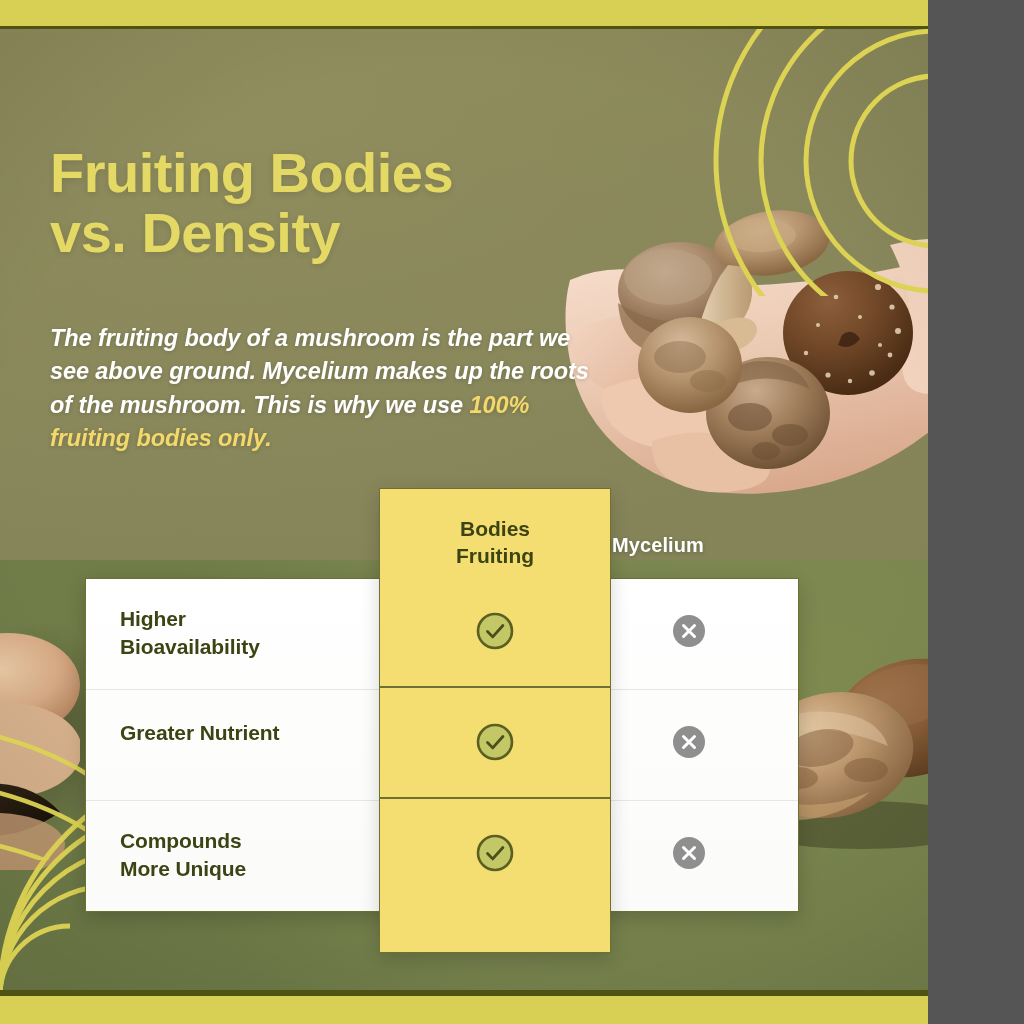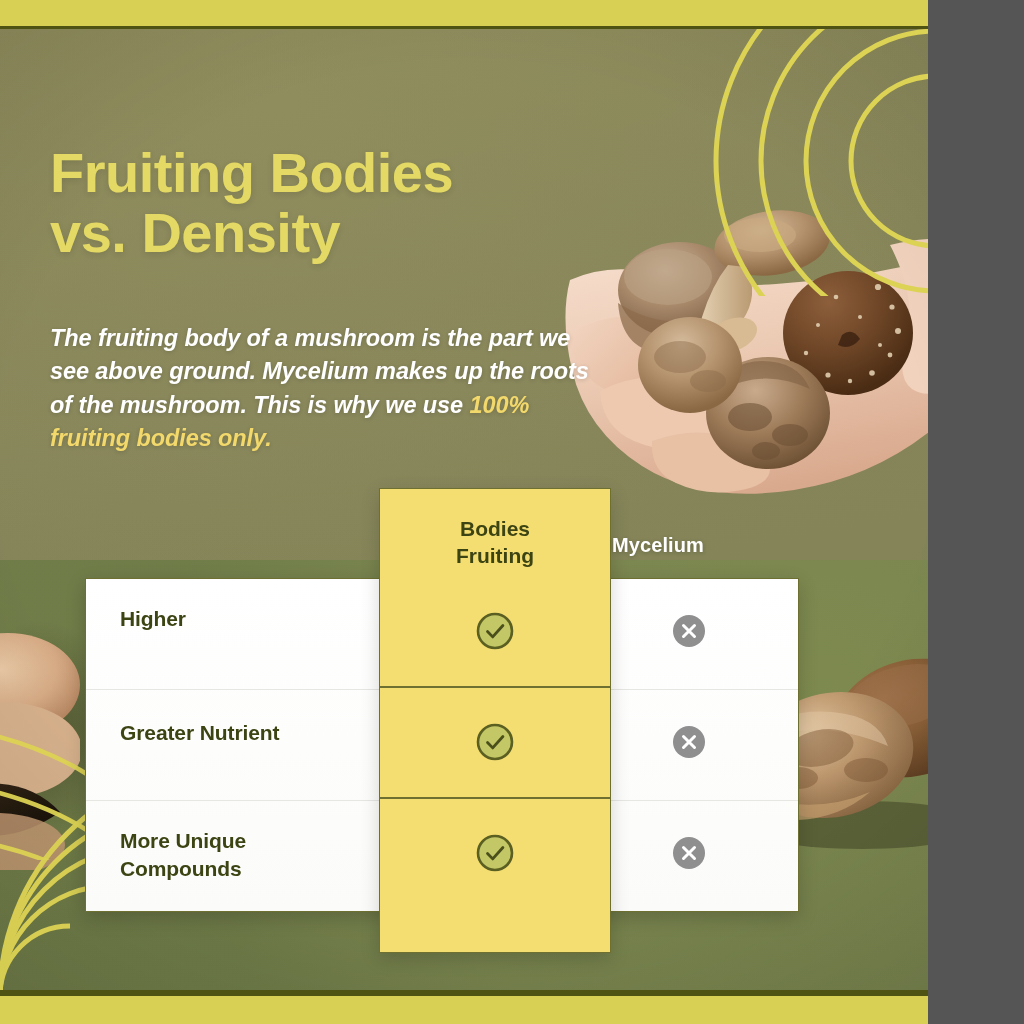--- a/index.html
+++ b/index.html
@@ -359,27 +359,28 @@
   </div>
 
   <div class="subcopy"><span>The fruiting body of a mushroom is the part we see above ground. Mycelium makes up the roots of the mushroom. This is why we use </span><span class="hl">100% fruiting bodies only.</span></div>
 
   <div class="table-white">
     <div class="table-row-line" style="top:110px;"></div>
     <div class="table-row-line" style="top:221px;"></div>
 
     <div class="row-label" style="top:26px;">
       <div>Higher</div>
+      <div>Bioavailability</div>
     </div>
     <div class="row-label" style="top:140px;">
       <div>Greater Nutrient</div>
     </div>
     <div class="row-label" style="top:248px;">
+      <div>Compounds</div>
       <div>More Unique</div>
-      <div>Compounds</div>
     </div>
   </div>
 
   <div class="col-yellow">
     <div class="col-head-yellow">
       <div>Bodies</div>
       <div>Fruiting</div>
     </div>
     <div class="yline" style="top:197px;"></div>
     <div class="yline" style="top:308px;"></div>

